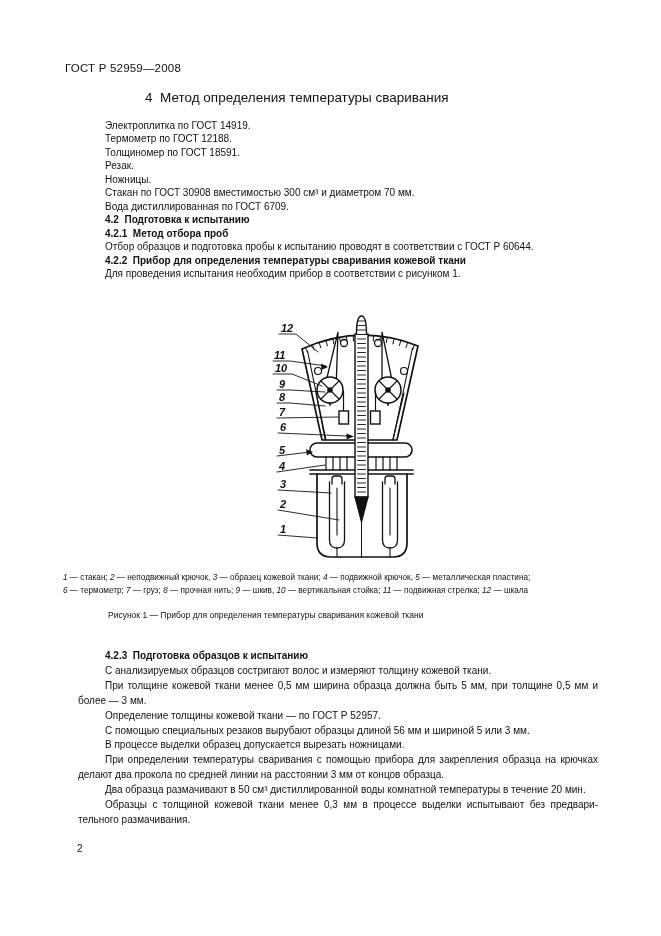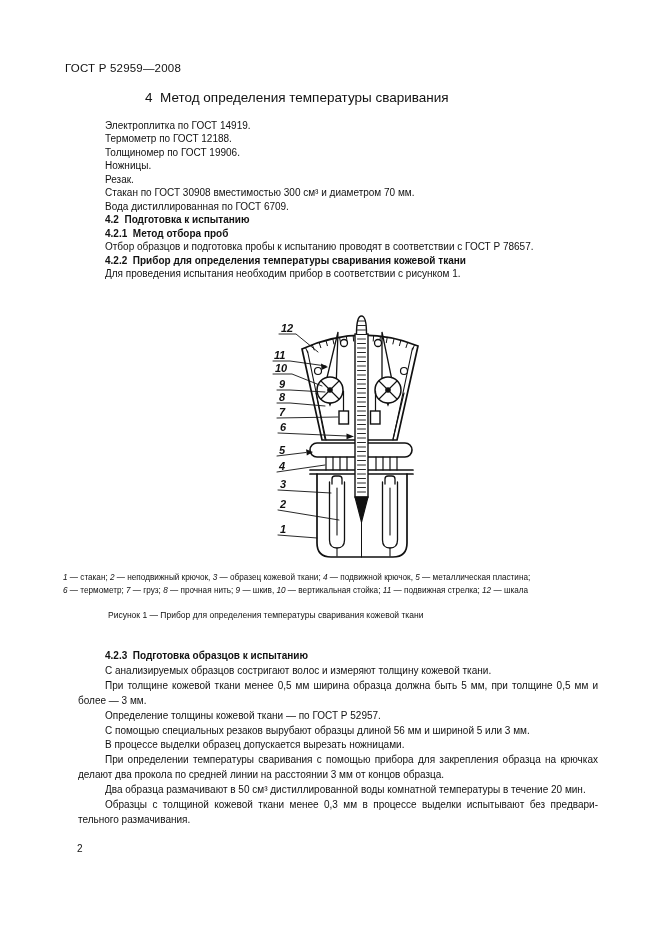--- a/index.html
+++ b/index.html
@@ -28,28 +28,28 @@
 
 <div id="page">
 
   <div class="hdr">ГОСТ Р 52959—2008</div>
 
   <div class="sect-title">4&nbsp; Метод определения температуры сваривания</div>
 
   <div id="top-block" class="tblock">
       <p class="p">Электроплитка по ГОСТ 14919.</p>
       <p class="p">Термометр по ГОСТ 12188.</p>
-      <p class="p">Толщиномер по ГОСТ 19906.</p>
+      <p class="p">Толщиномер по ГОСТ 18591.</p>
+      <p class="p">Резак.</p>
       <p class="p">Ножницы.</p>
-      <p class="p">Резак.</p>
       <p class="p">Стакан по ГОСТ 30908 вместимостью 300 см³ и диаметром 70 мм.</p>
       <p class="p">Вода дистиллированная по ГОСТ 6709.</p>
       <p class="h">4.2&nbsp; Подготовка к испытанию</p>
       <p class="h">4.2.1&nbsp; Метод отбора проб</p>
-      <p class="p">Отбор образцов и подготовка пробы к испытанию проводят в соответствии с ГОСТ Р 78657.</p>
+      <p class="p">Отбор образцов и подготовка пробы к испытанию проводят в соответствии с ГОСТ Р 60644.</p>
       <p class="h">4.2.2&nbsp; Прибор для определения температуры сваривания кожевой ткани</p>
       <p class="p">Для проведения испытания необходим прибор в соответствии с рисунком 1.</p>
     </div>
 
   <svg id="fig" width="170" height="250" viewBox="0 0 170 250">
     <g stroke="#111" fill="none" stroke-linecap="round">
 
       <g>
         <path d="M34,36 Q92,10 150,33 L129,127 L54,127 Z" fill="#fff" stroke-width="1.7"></path>
         <line x1="39.5" y1="38" x2="58" y2="127" stroke-width="1.1"></line>

